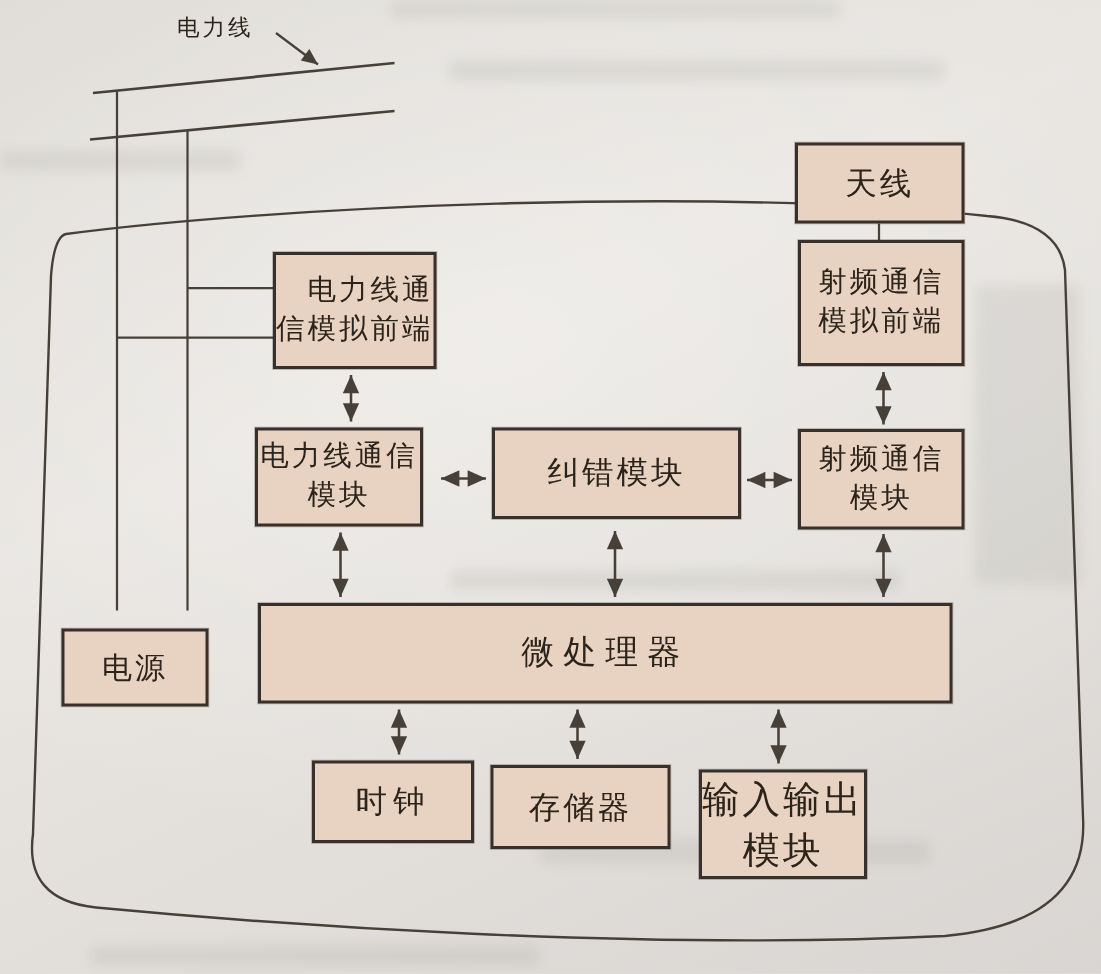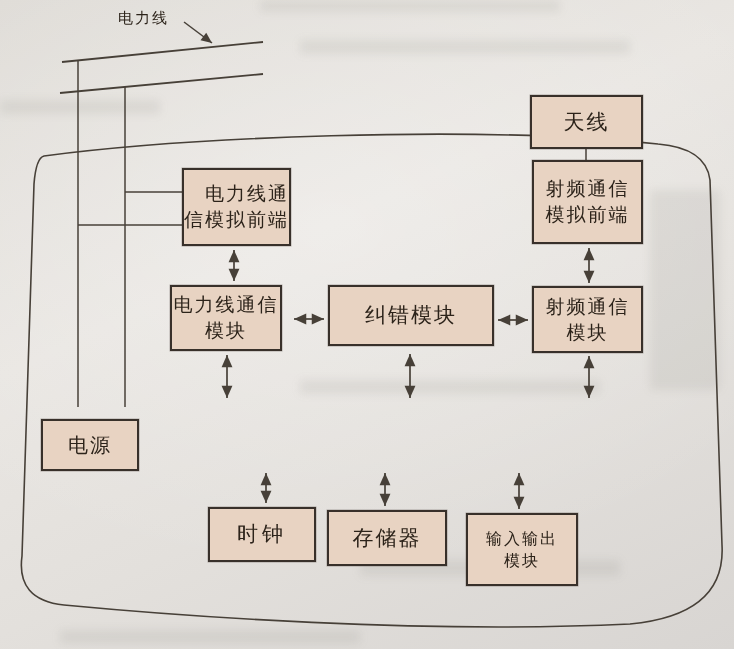--- a/index.html
+++ b/index.html
@@ -39,21 +39,21 @@
   .n-antenna   {left:530px;top:63px;  width:113px;height:54px;font-size:21px;margin-top:32px;}
   .n-plc-afe   {left:182px;top:168px; width:109px;height:78px;font-size:19px;text-align:right;}
   .n-rf-afe    {left:532px;top:160px; width:111px;height:84px;font-size:19px;}
   .n-plc-module{left:170px;top:285px; width:112px;height:66px;font-size:19px;}
   .n-ecc       {left:328px;top:285px; width:166px;height:61px;font-size:21px;}
   .n-rf-module {left:532px;top:286px; width:111px;height:67px;font-size:19px;}
   .n-power     {left:41px; top:407px; width:98px; height:52px;font-size:20px;margin-top:12px;}
   .n-mcu       {left:172px;top:402px; width:463px;height:67px;font-size:22px;letter-spacing:6px;}
   .n-clock     {left:208px;top:507px; width:108px;height:55px;font-size:21px;letter-spacing:4px;}
   .n-memory    {left:327px;top:510px; width:120px;height:56px;font-size:21px;}
-  .n-io        {left:466px;top:513px; width:112px;height:73px;font-size:16px;}
+  .n-io        {left:466px;top:513px; width:112px;height:73px;font-size:25px;}
   .l-powerline {left:118px;top:9px;   font-size:15px;}
 </style>
 </head>
 <body>
 
 <div class="stage">
 
   <div class="bleed" style="left:260px;top:0;width:300px;height:12px;"></div>
   <div class="bleed" style="left:300px;top:40px;width:330px;height:14px;"></div>
   <div class="bleed" style="left:0px;top:100px;width:160px;height:14px;"></div>
@@ -104,18 +104,19 @@
   <div class="node n-plc-afe">电力线通
 信模拟前端</div>
   <div class="node n-rf-afe">射频通信
 模拟前端</div>
   <div class="node n-plc-module">电力线通信
 模块</div>
   <div class="node n-ecc">纠错模块</div>
   <div class="node n-rf-module">射频通信
 模块</div>
   <div class="node n-power">电源</div>
+  <div class="node n-mcu">微处理器</div>
   <div class="node n-clock">时钟</div>
   <div class="node n-memory">存储器</div>
   <div class="node n-io">输入输出
 模块</div>
 
 </div>
 
 </body></html>

